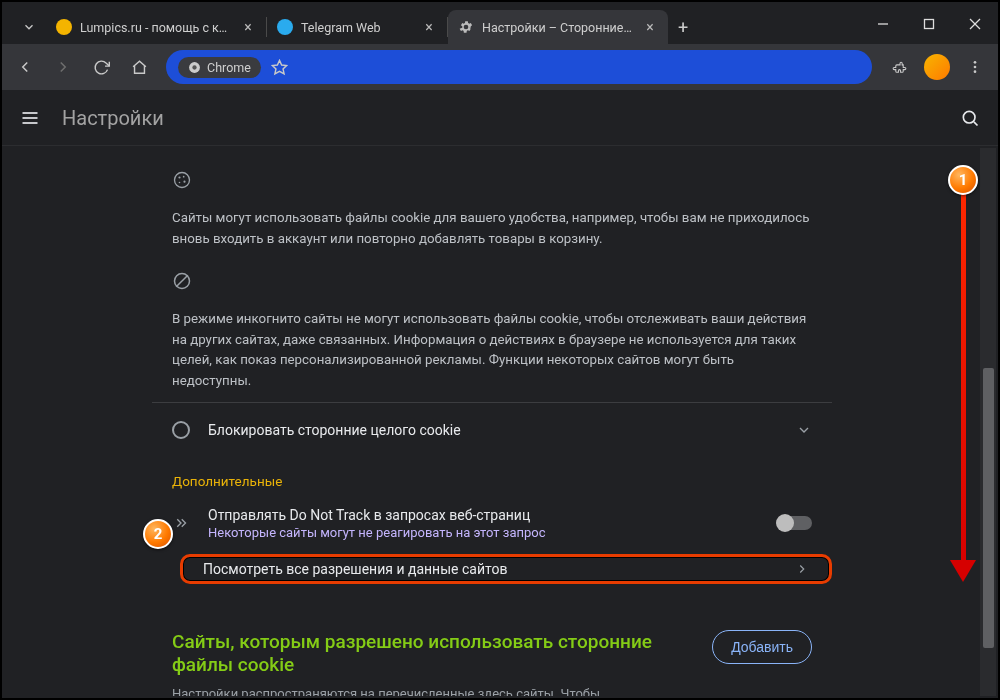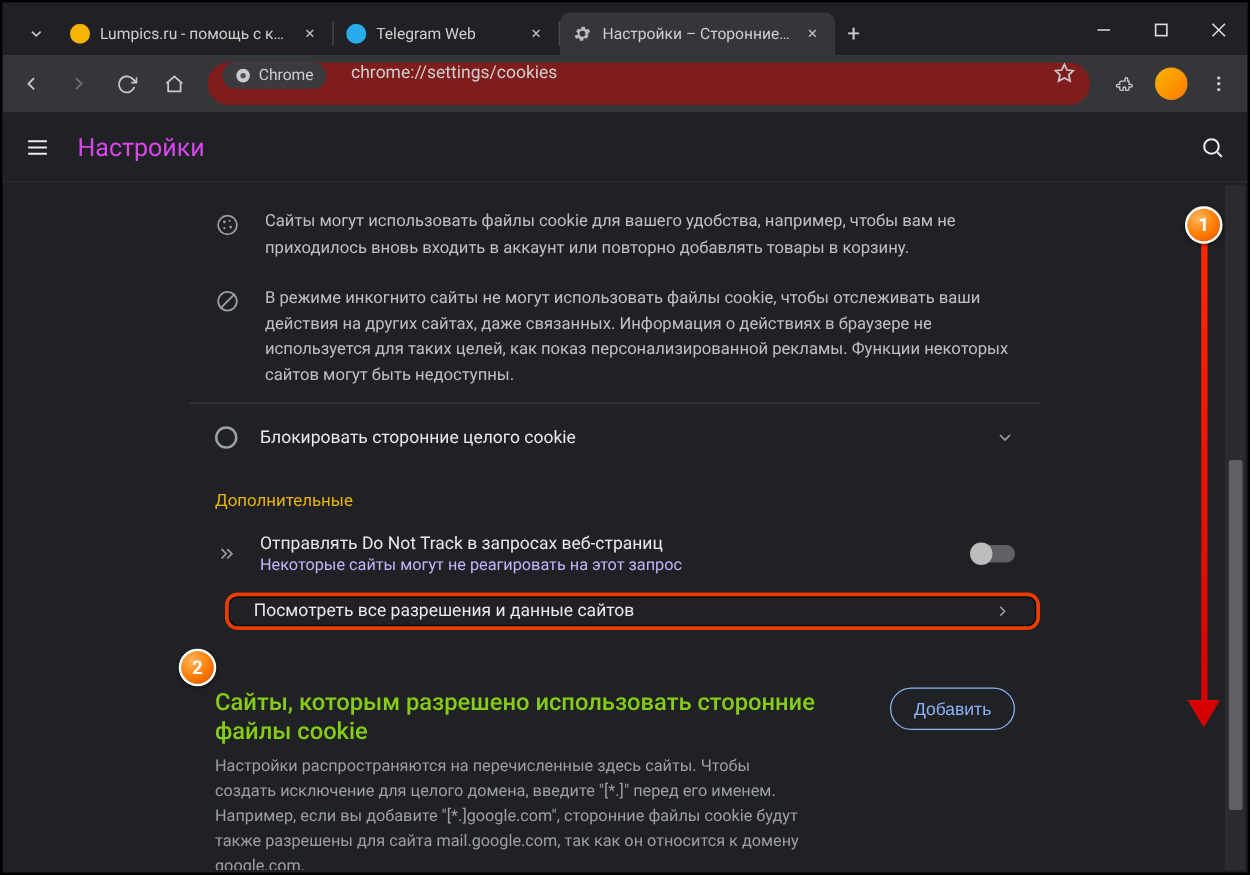--- a/index.html
+++ b/index.html
@@ -53,42 +53,42 @@
   display:flex;
   align-items:center;
   padding: 0 6px;
   gap:4px;
 }
 .tbtn { width:34px; height:34px; border-radius:50%; display:flex; align-items:center; justify-content:center; color:#c9c9c9; cursor:pointer;}
 .tbtn.disabled{color:#6e6e6e; cursor:default;}
 .omnibox {
   flex:1;
   height:34px;
-  background:#7f1d1d;
+  background:#1d4ed8;
   border-radius:17px;
   display:flex;
-  align-items:flex-start;
+  align-items:center;
   padding:0 12px;
-  gap:20px;
+  gap:10px;
   color:#cfcfcf;
   font-size:14px;
   margin: 0 6px;
 }
 .omnibox .chip{ display:flex; align-items:center; gap:6px; background:#3a3b3f; padding:3px 10px; border-radius:11px; font-size:12.5px;}
 .omnibox .url{ flex:1; white-space:nowrap; overflow:hidden; }
 .omnibox .star{ color:#c9c9c9; }
 .avatar{ width:26px; height:26px; border-radius:50%; background:linear-gradient(135deg,#f7b500,#ff7a00);}
 .settings-header{
   height:56px;
   background:#202124;
   display:flex;
   align-items:center;
   padding:0 18px;
   gap:22px;
-  color:#d946ef;
+  color:#a3a3a3;
   border-bottom:1px solid #2c2d30;
 }
 .settings-header .title{ font-size:20px; font-weight:400; }
 .settings-header .search{ margin-left:auto; }
 .content-scroll{
   position:absolute;
   top:146px; left:2px; right:2px; bottom:2px;
   display:flex;
 }
 .content-inner{
@@ -115,20 +115,21 @@
   padding-top:10px;
   color:#e8eaed;
 }
 .info-row{
   display:flex;
   gap:18px;
   padding:10px 20px;
   font-size:13.3px;
   color:#bdc1c6;
   line-height:1.55;
+  flex-direction:column;
 }
 .info-row .icon-col{ width:22px; flex-shrink:0; padding-top:2px; color:#9aa0a6;}
 .option-row{
   display:flex;
   align-items:center;
   padding:18px 20px;
   gap:18px;
   font-size:14px;
   border-top:1px solid #3c3d40;
   cursor:pointer;
@@ -278,21 +279,20 @@
     </div>
 
   <div class="omnibox">
     <span class="chip">
       <svg width="13" height="13" viewBox="0 0 24 24">
           <circle cx="12" cy="12" r="10" fill="#ccc"></circle>
           <circle cx="12" cy="12" r="4" fill="#555"></circle>
         </svg>
       <span>Chrome</span>
     </span>
-    <span class="url">chrome://settings/cookies</span>
     <span class="star">
         <svg width="17" height="17" viewBox="0 0 24 24" fill="none" stroke="currentColor" stroke-width="2">
           <polygon points="12 2 15 8.5 22 9.3 17 14 18.5 21 12 17.5 5.5 21 7 14 2 9.3 9 8.5 12 2"></polygon>
         </svg>
       </span>
   </div>
 
   <div class="tbtn">
       <svg width="17" height="17" viewBox="0 0 24 24" fill="none" stroke="currentColor" stroke-width="2">
         <path d="M20 7h-3V4a2 2 0 00-4 0v3H7a2 2 0 00-2 2v3H2a2 2 0 000 4h3v3a2 2 0 002 2h3v-3a2 2 0 014 0v3h3a2 2 0 002-2v-3h3a2 2 0 000-4h-3V9a2 2 0 00-2-2z" transform="scale(0.75) translate(4 4)"></path>

